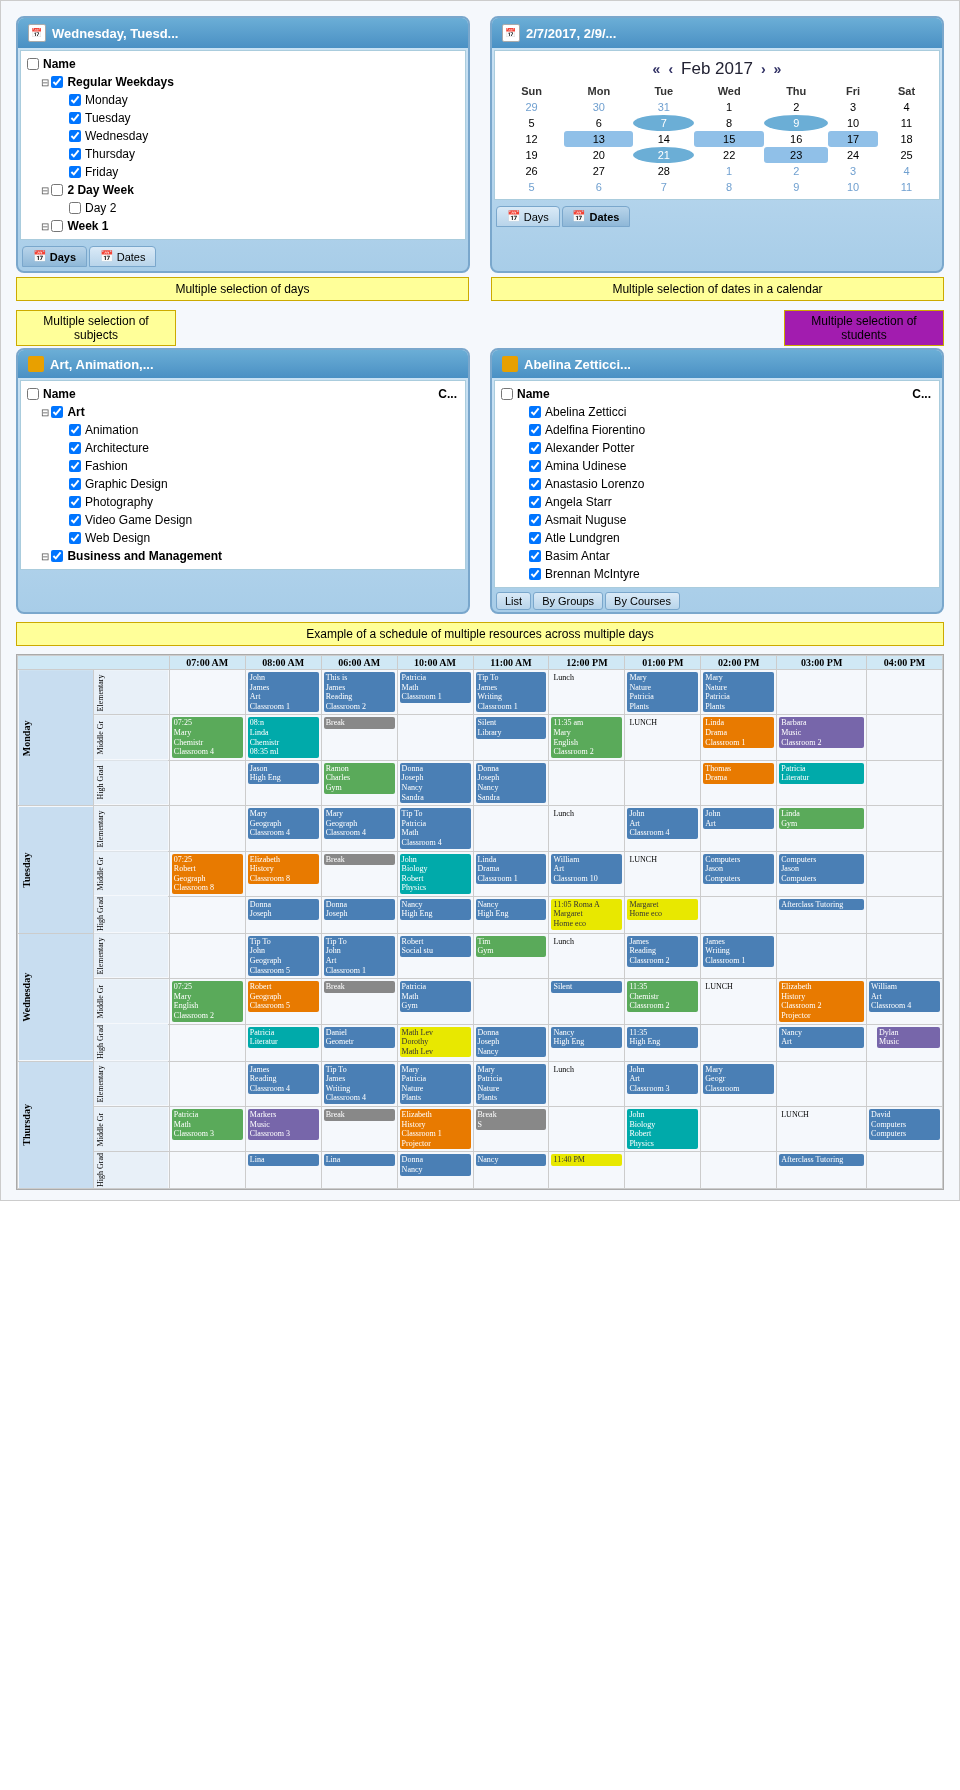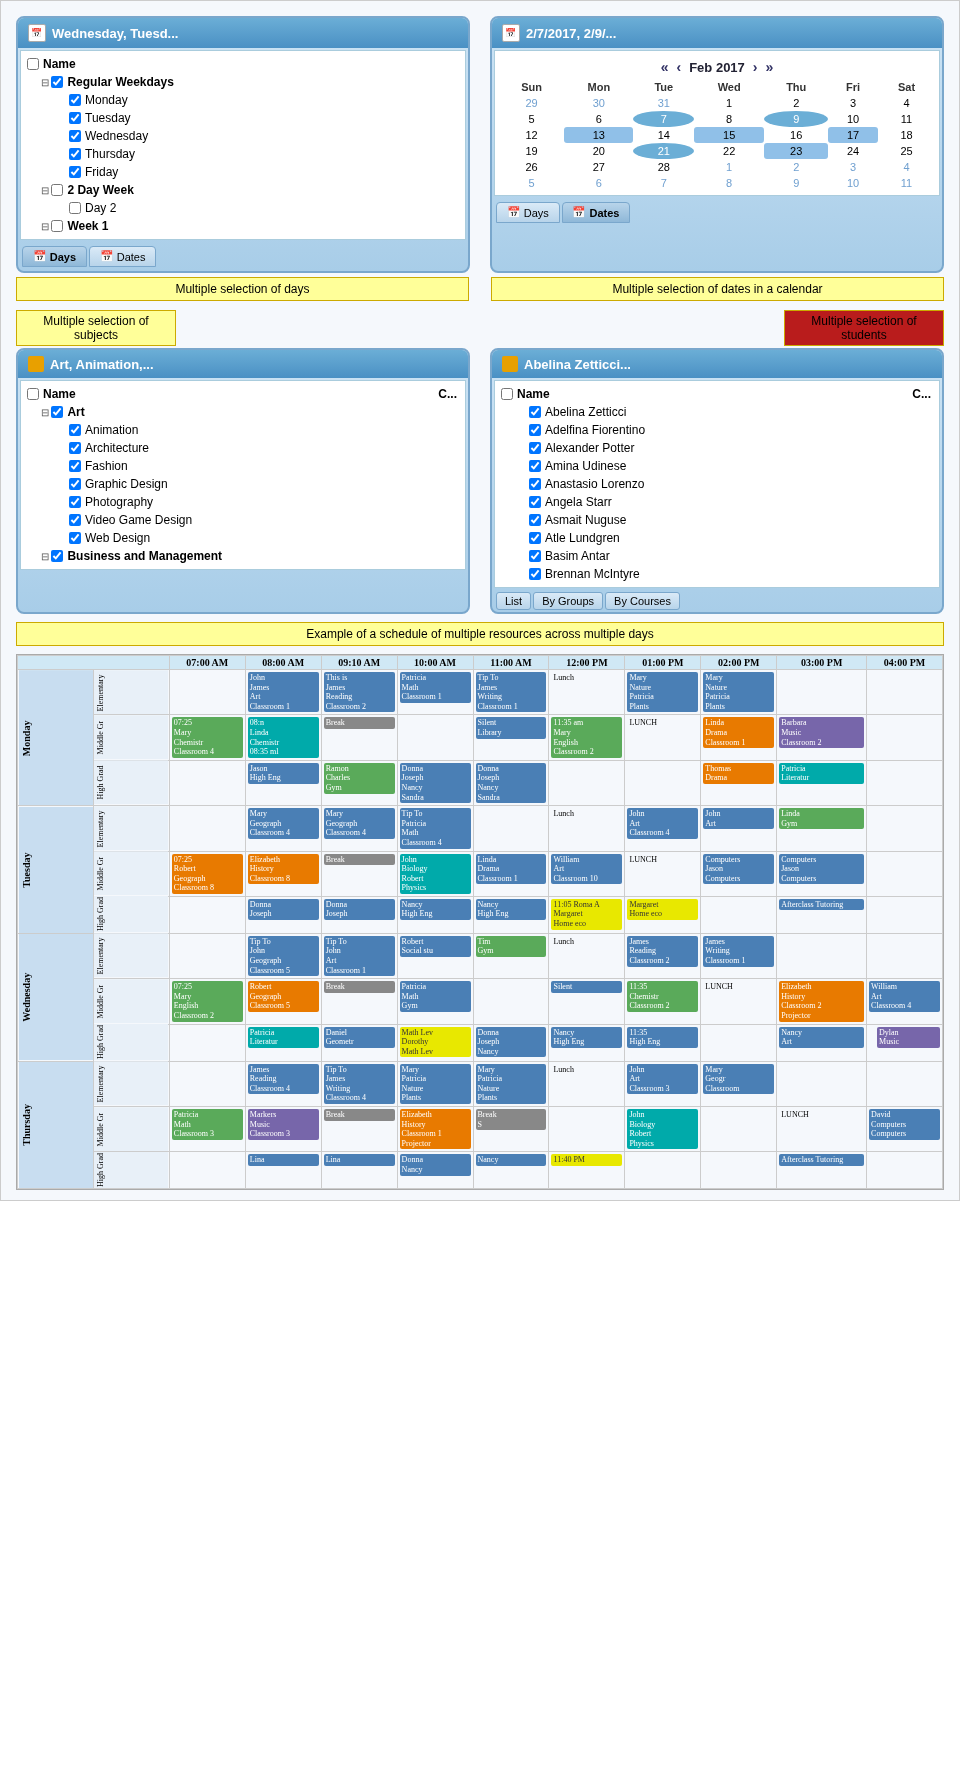--- a/index.html
+++ b/index.html
@@ -303,21 +303,21 @@
 
     <div class="dropdown-panel">
       <div class="dropdown-header">
         <span class="calendar-icon">📅</span>
         <span>2/7/2017, 2/9/...</span>
       </div>
       <div class="dropdown-body">
         <div class="cal-nav">
           <span class="cal-nav-btn">«</span>
           <span class="cal-nav-btn">‹</span>
-          <span style="font-size:13px;font-weight:bold;color:#223;">Feb 2017</span>
+          <span style="font-size:17px;font-weight:normal;color:#223;">Feb 2017</span>
           <span class="cal-nav-btn">›</span>
           <span class="cal-nav-btn">»</span>
         </div>
         <table class="cal-grid" id="cal-table">
             <thead>
               <tr>
                 <th>Sun</th>
                 <th>Mon</th>
                 <th>Tue</th>
                 <th>Wed</th>
@@ -400,21 +400,21 @@
   <div class="annotation-row">
     <div class="annotation-box">Multiple selection of days</div>
     <div class="annotation-box">Multiple selection of dates in a calendar</div>
   </div>
 
   <div style="position:relative; padding: 5px 10px;">
 
     <div style="display:flex; justify-content:space-between; margin-bottom:2px;">
       <div style="background:#ffff99;border:1px solid #ccaa00;padding:3px 8px;font-size:12px;text-align:center;max-width:160px;">Multiple selection
 of subjects</div>
-      <div style="background:#b91c1c;border:1px solid #ccaa00;padding:3px 8px;font-size:12px;text-align:center;max-width:160px;">Multiple selection
+      <div style="background:#a21caf;border:1px solid #ccaa00;padding:3px 8px;font-size:12px;text-align:center;max-width:160px;">Multiple selection
 of students</div>
     </div>
     <div style="display:flex;gap:20px;">
 
       <div class="dropdown-panel" style="flex:1;">
         <div class="dropdown-header">
           <span style="background:#e8a000;width:16px;height:16px;display:inline-block;border-radius:2px;"></span>
           <span>Art, Animation,...</span>
         </div>
         <div class="dropdown-body" id="subjects-tree">
@@ -547,21 +547,21 @@
   </div>
 
   <div class="schedule-section">
     <div class="schedule-wrapper">
       <table class="schedule-table">
         <thead>
           <tr>
             <th colspan="2" style="background:#d0e8f5;min-width:40px;"></th>
             <th>07:00 AM</th>
             <th>08:00 AM</th>
-            <th>09:10 AM</th>
+            <th>06:00 AM</th>
             <th>10:00 AM</th>
             <th>11:00 AM</th>
             <th>12:00 PM</th>
             <th>01:00 PM</th>
             <th>02:00 PM</th>
             <th>03:00 PM</th>
             <th>04:00 PM</th>
           </tr>
         </thead>
         <tbody id="schedule-body">

